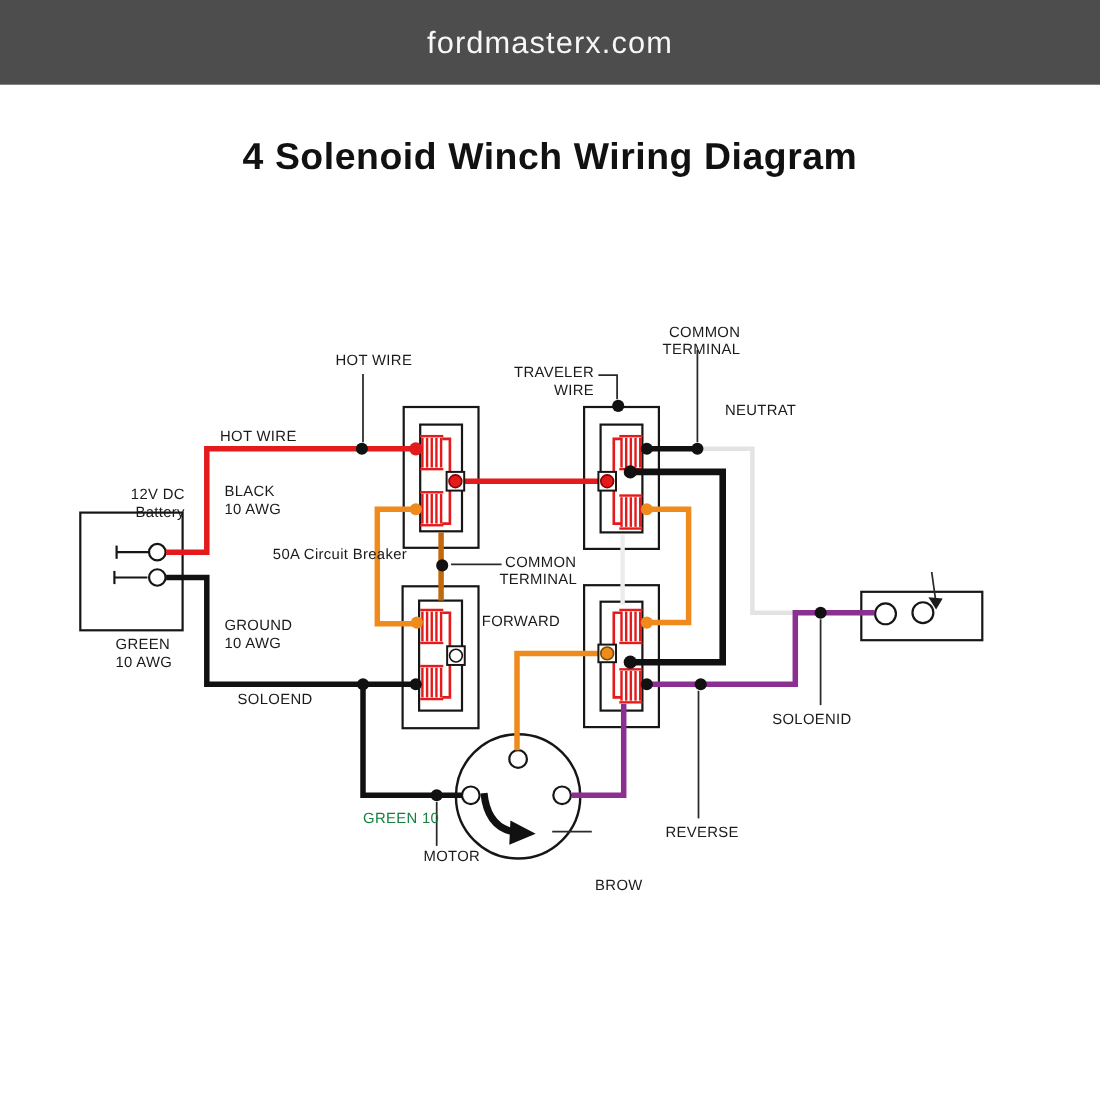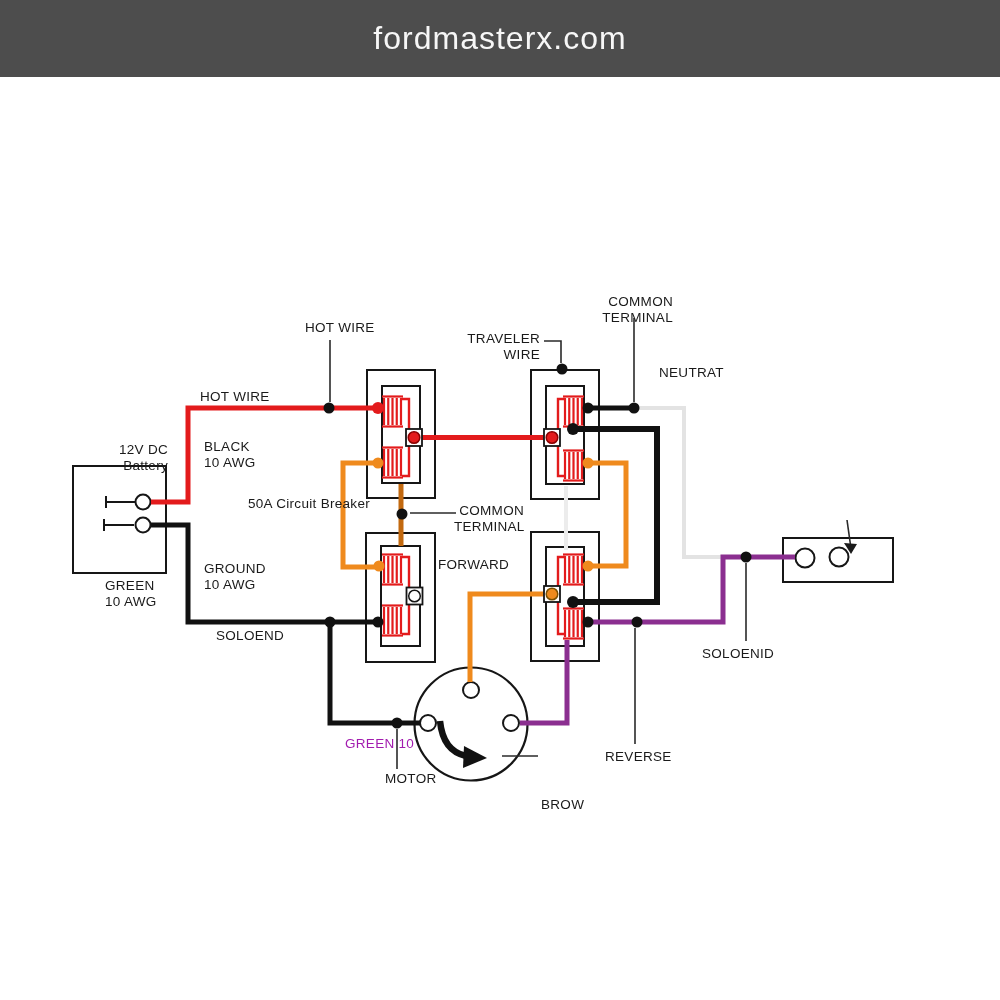--- a/index.html
+++ b/index.html
@@ -1,37 +1,38 @@
 <!DOCTYPE html>
 <html><head>
 <meta charset="utf-8">
 <style>
   html,body{margin:0;padding:0;background:#fff;}
   #canvas{position:relative;width:1000px;height:1000px;background:#ffffff;overflow:hidden;
           font-family:"Liberation Sans","DejaVu Sans",sans-serif;}
   .header{position:absolute;left:0;top:0;width:1000px;height:77px;display:flex;
           align-items:center;justify-content:center;}
-  .header-text{color:#f7f7f7;font-size:32px;letter-spacing:1px;}
+  .header-text{color:#f7f7f7;font-size:28px;letter-spacing:1px;}
   .page-title{position:absolute;left:0;top:124px;width:1000px;text-align:center;
           font-size:34px;font-weight:bold;color:#111;letter-spacing:0.5px;}
   svg{position:absolute;left:0;top:0;}
   .lbl{position:absolute;font-size:13.5px;color:#1a1a1a;white-space:pre-line;
        line-height:1.15;letter-spacing:0.3px;}
   .lbl.center{text-align:right;}
   .lbl.green{font-weight:400;}
 </style>
 </head>
 <body>
 
 <div id="canvas">
 
   <div class="header" style="background:#4d4d4d;">
     <span class="header-text">fordmasterx.com</span>
   </div>
 
+  <div class="page-title">4 Solenoid Winch Wiring Diagram</div>
 
   <svg width="1000" height="1000" viewBox="0 0 1000 1000">
 
     <g stroke="#161616" fill="none">
       <rect x="73" y="466" width="93" height="107" stroke-width="2" fill="#ffffff"></rect>
       <line x1="106" y1="496" x2="106" y2="508" stroke-width="2"></line>
       <line x1="106" y1="502" x2="136" y2="502" stroke-width="2"></line>
       <line x1="104" y1="519" x2="104" y2="531" stroke-width="2"></line>
       <line x1="104" y1="525" x2="134" y2="525" stroke-width="2"></line>
       <circle cx="143" cy="502" r="7.5" stroke-width="2" fill="#ffffff"></circle>
@@ -189,19 +190,19 @@
   <div class="lbl" style="left:438px;top:557px;">FORWARD</div>
   <div class="lbl center" style="left:73px;top:442px;width:95px;">12V DC Battery</div>
   <div class="lbl" style="left:204px;top:439px;">BLACK
 10 AWG</div>
   <div class="lbl" style="left:204px;top:496px;margin-left:44px;">50A Circuit Breaker</div>
   <div class="lbl" style="left:204px;top:561px;">GROUND
 10 AWG</div>
   <div class="lbl" style="left:105px;top:578px;">GREEN
 10 AWG</div>
   <div class="lbl" style="left:216px;top:628px;">SOLOEND</div>
-  <div class="lbl green" style="left:330px;top:736px;color:#a21caf;margin-left:15px;">GREEN 10</div>
+  <div class="lbl green" style="left:330px;top:736px;color:#15803d;">GREEN 10</div>
   <div class="lbl" style="left:385px;top:771px;">MOTOR</div>
   <div class="lbl" style="left:541px;top:749px;margin-top:48px;">BROW</div>
   <div class="lbl" style="left:605px;top:749px;">REVERSE</div>
   <div class="lbl" style="left:702px;top:646px;">SOLOENID</div>
 
 </div>
 
 </body></html>

